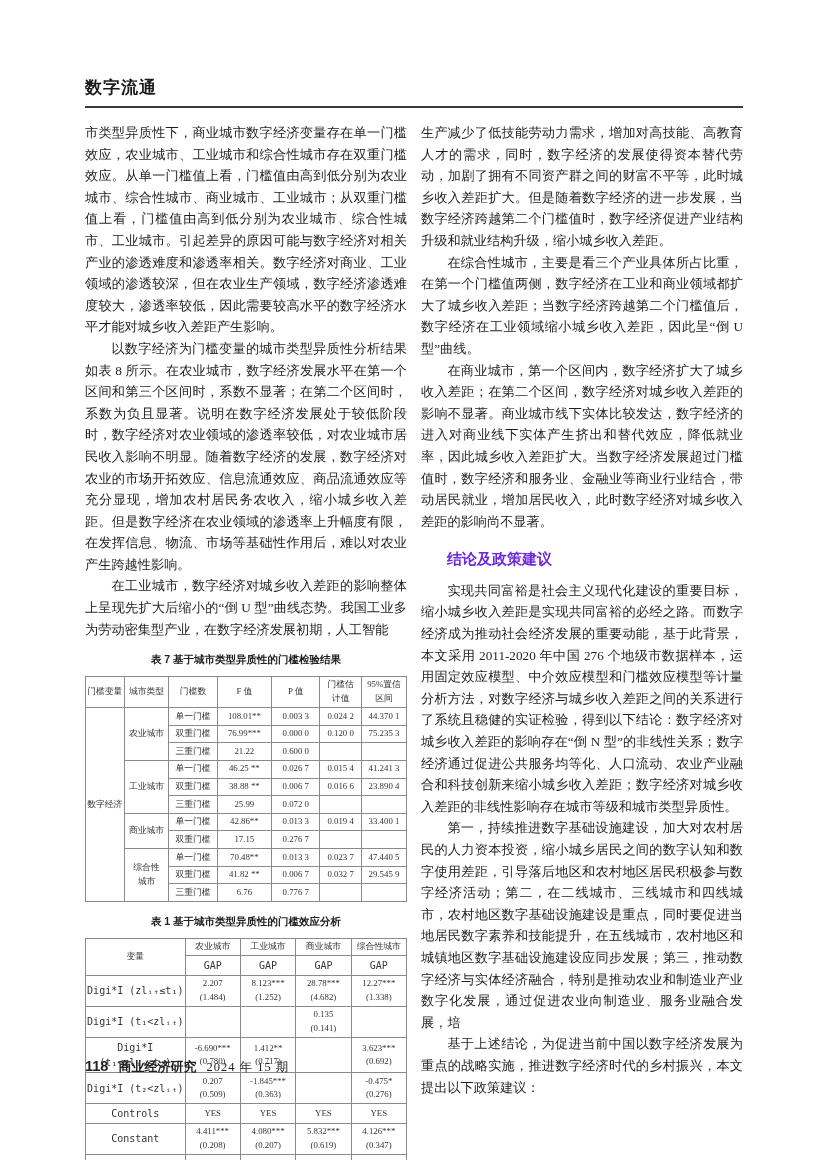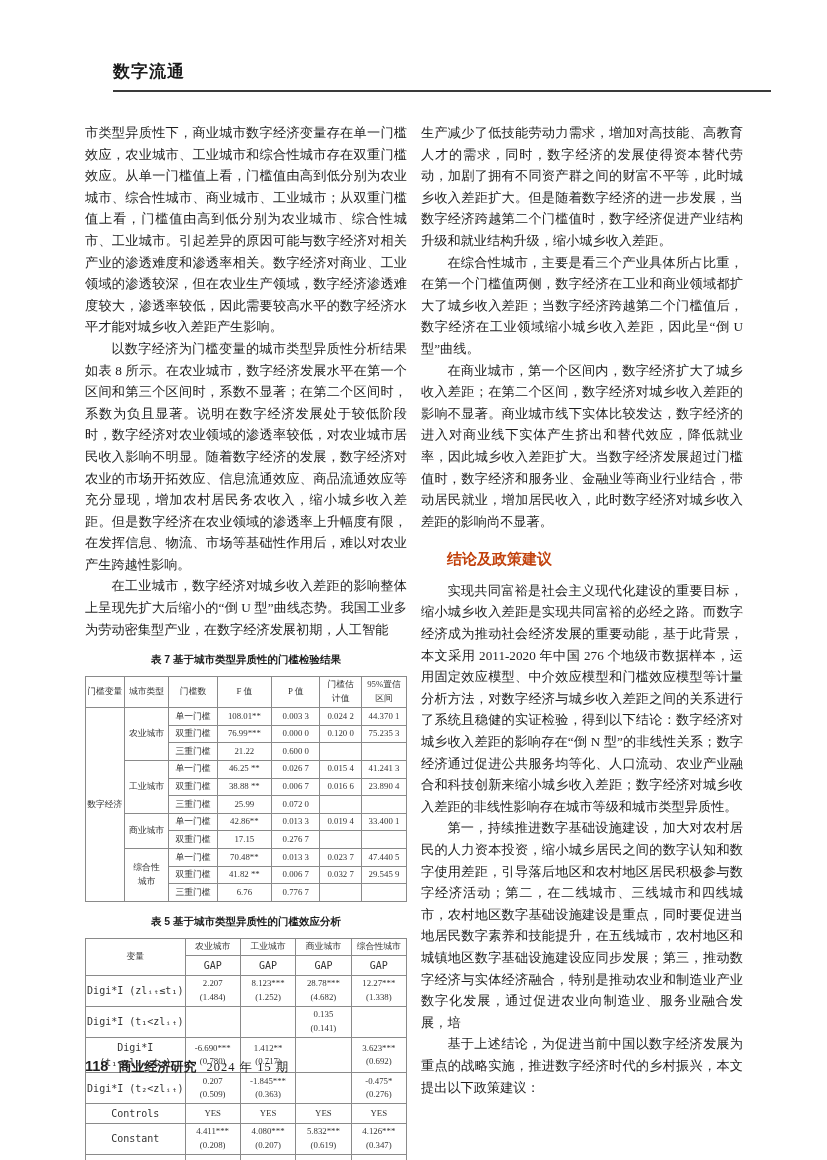--- a/index.html
+++ b/index.html
@@ -1,30 +1,30 @@
 <!DOCTYPE html>
 <html><head>
 <meta charset="utf-8">
 <style>
   html,body{margin:0;padding:0;background:#ffffff;}
   .page{position:relative;width:827px;height:1160px;background:#ffffff;overflow:hidden;
         font-family:"Liberation Serif","DejaVu Serif",serif;color:#1f1f1f;}
   
-  .masthead{position:absolute;left:85px;top:60px;width:658px;margin-left:28px;}
+  .masthead{position:absolute;left:85px;top:76px;width:658px;}
   .masthead h1{margin:0;font-family:"Liberation Sans","DejaVu Sans",sans-serif;
         font-weight:bold;font-size:17px;letter-spacing:1px;color:#1a1a1a;}
   .masthead .rule{margin-top:7px;border-bottom:2.5px solid #3a3a3a;}
   
   .columns{position:absolute;left:85px;top:122px;width:658px;display:flex;gap:14px;}
   .col{width:322px;font-size:13.2px;line-height:21.6px;text-align:justify;text-justify:inter-ideograph;}
   .col p{margin:0;}
   .col p.indent{text-indent:2em;}
   
   .sec-heading{font-family:"Liberation Sans","DejaVu Sans",sans-serif;font-weight:bold;
-        font-size:15px;color:#c2410c;margin:16px 0 10px 26px;}
+        font-size:15px;color:#6d28d9;margin:16px 0 10px 26px;}
   
   .caption{font-family:"Liberation Sans","DejaVu Sans",sans-serif;font-weight:bold;
         font-size:10.5px;text-align:center;margin:9px 0 5px;color:#222;}
   table{width:100%;border-collapse:collapse;table-layout:fixed;font-size:8.8px;color:#333;
         line-height:1.55;}
   td,th{border:1px solid #8a8a8a;padding:1.5px 1px;text-align:center;vertical-align:middle;
         white-space:pre-line;font-weight:normal;overflow:hidden;}
   .mono{font-family:"DejaVu Sans Mono","Liberation Mono",monospace;font-size:10px;}
   
   .footer{position:absolute;left:85px;top:1058px;display:flex;align-items:baseline;gap:10px;}
@@ -151,21 +151,21 @@
         <tr>
           <td>三重门槛</td>
           <td>6.76</td>
           <td>0.776 7</td>
           <td></td>
           <td></td>
         </tr>
       </tbody>
         </table>
 
-      <div class="caption">表 5  基于城市类型异质性的门槛效应分析</div>
+      <div class="caption">表 1  基于城市类型异质性的门槛效应分析</div>
       <table>
         <colgroup>
           <col style="width:31%">
             <col style="width:17.25%">
             <col style="width:17.25%">
           <col style="width:17.25%">
             <col style="width:17.25%">
         </colgroup>
         <tbody>
             <tr>

